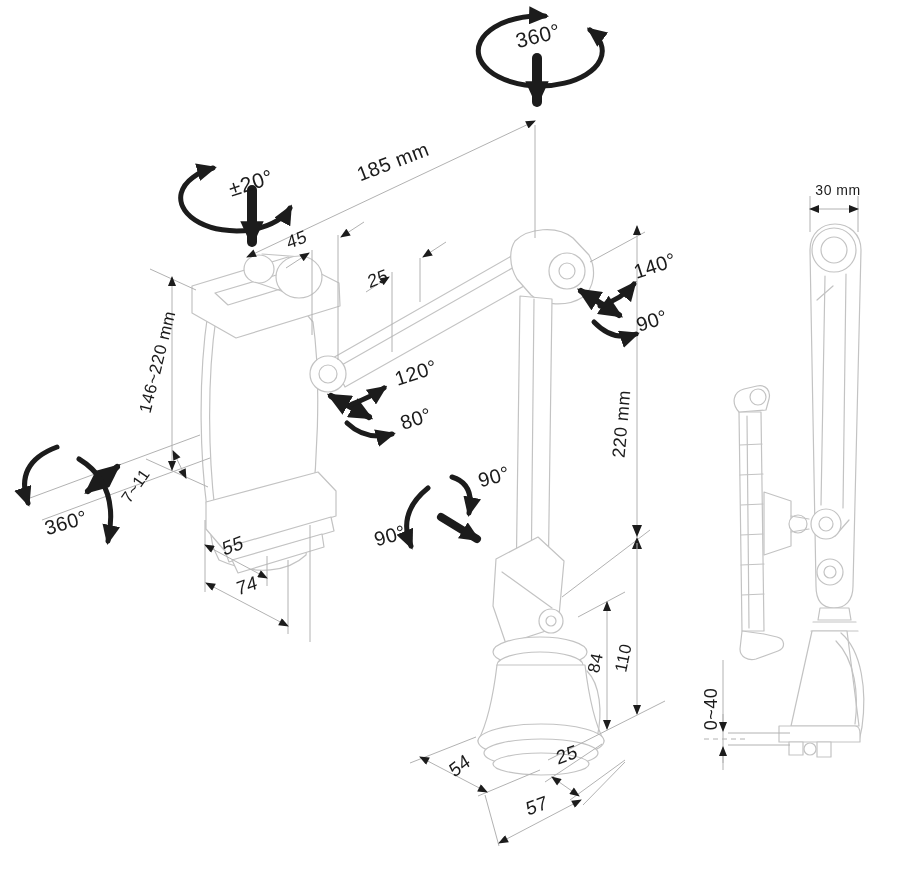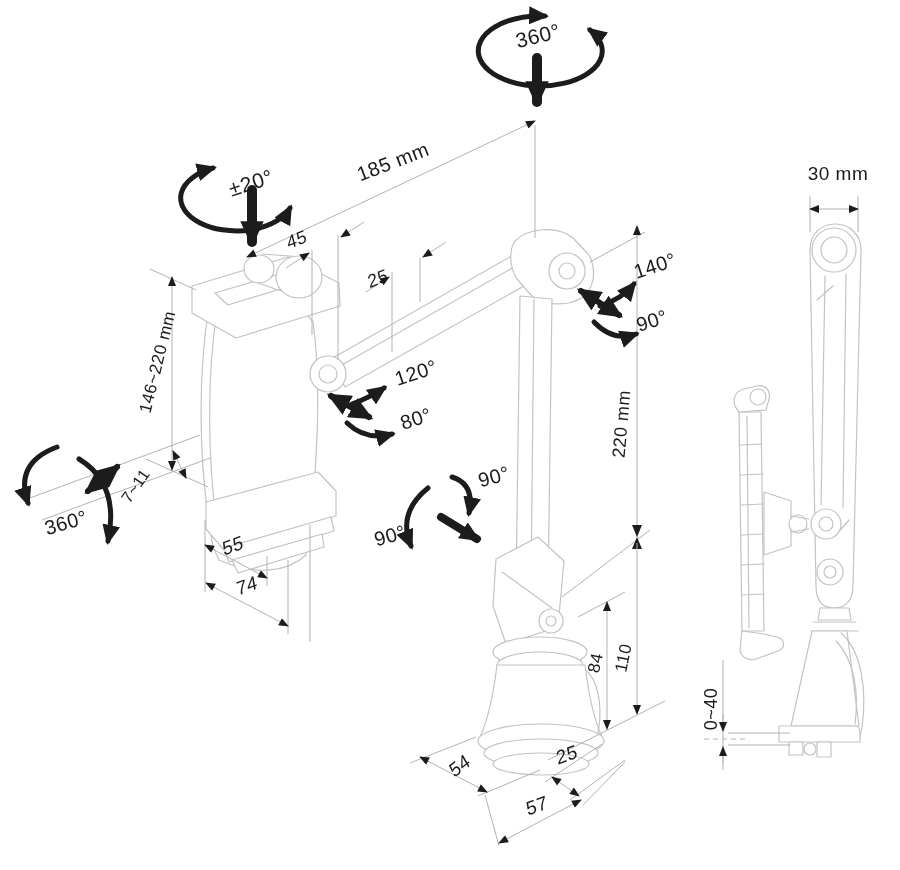--- a/index.html
+++ b/index.html
@@ -238,15 +238,15 @@
 <span class="lbl" style="left:66px;top:523px;font-size:20px;--r:-16deg">360°</span>
 <span class="lbl" style="left:233px;top:546px;font-size:19px;--r:-20deg;--s:-10deg">55</span>
 <span class="lbl" style="left:247px;top:586px;font-size:19px;--r:-20deg;--s:-10deg">74</span>
 <span class="lbl" style="left:390px;top:536px;font-size:20px;--r:-16deg">90°</span>
 <span class="lbl" style="left:494px;top:477px;font-size:20px;--r:-16deg">90°</span>
 <span class="lbl" style="left:596px;top:663px;font-size:17px;--r:-78deg">84</span>
 <span class="lbl" style="left:624px;top:658px;font-size:17px;--r:-78deg">110</span>
 <span class="lbl" style="left:460px;top:766px;font-size:19px;--r:-38deg;--s:-8deg">54</span>
 <span class="lbl" style="left:567px;top:755px;font-size:19px;--r:-20deg;--s:-8deg">25</span>
 <span class="lbl" style="left:537px;top:806px;font-size:19px;--r:-20deg;--s:-8deg">57</span>
-<span class="lbl" style="left:838px;top:174px;font-size:19px">30 mm</span>
+<span class="lbl" style="left:838px;top:190px;font-size:14px">30 mm</span>
 <span class="lbl" style="left:711px;top:709px;font-size:18px;--r:-90deg">0~40</span>
 </div>
 
 </body></html>

